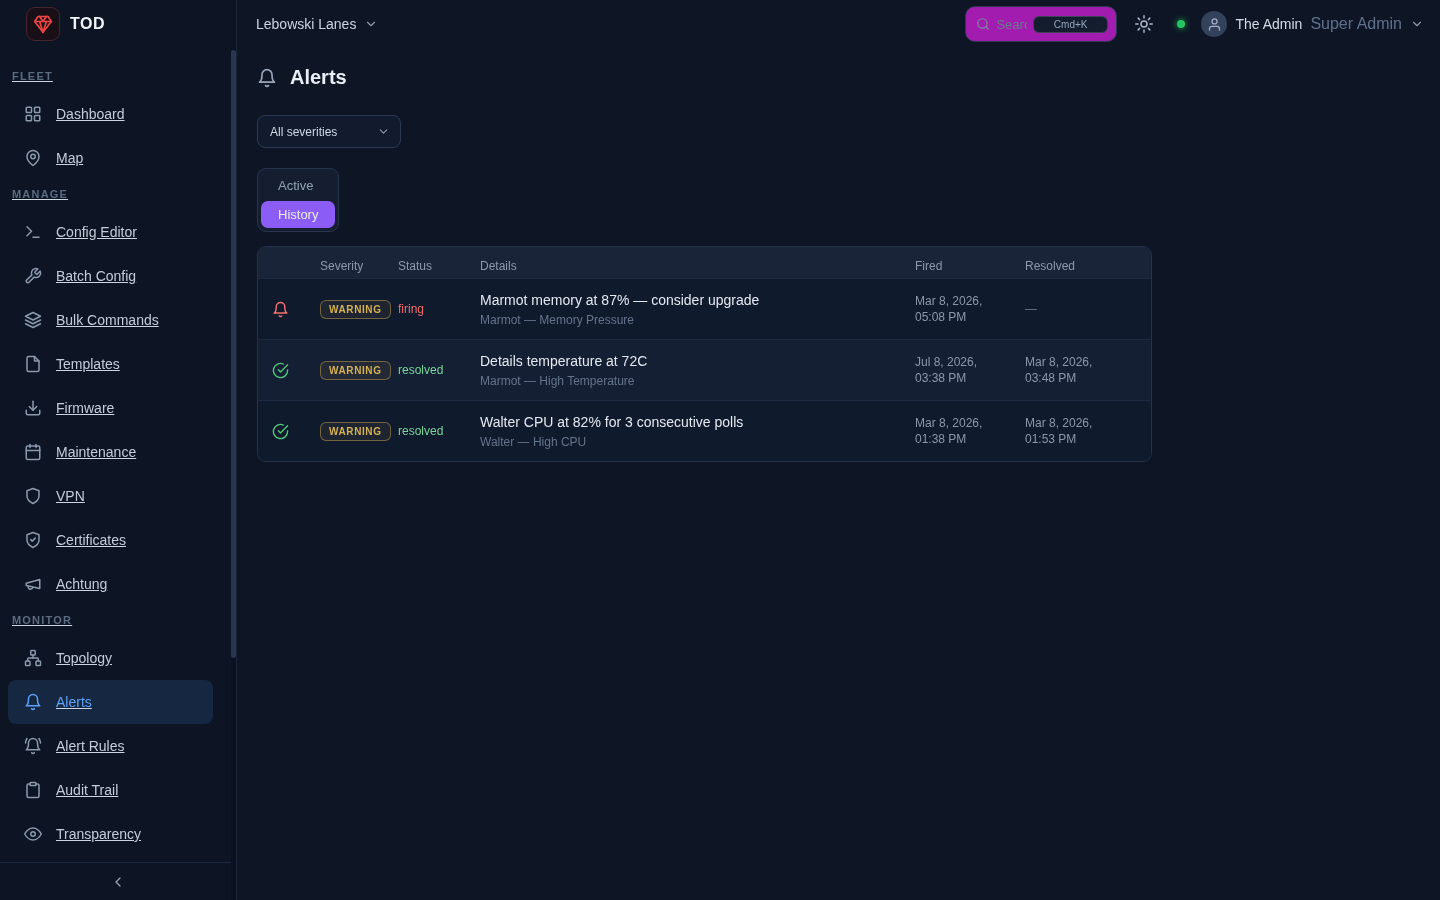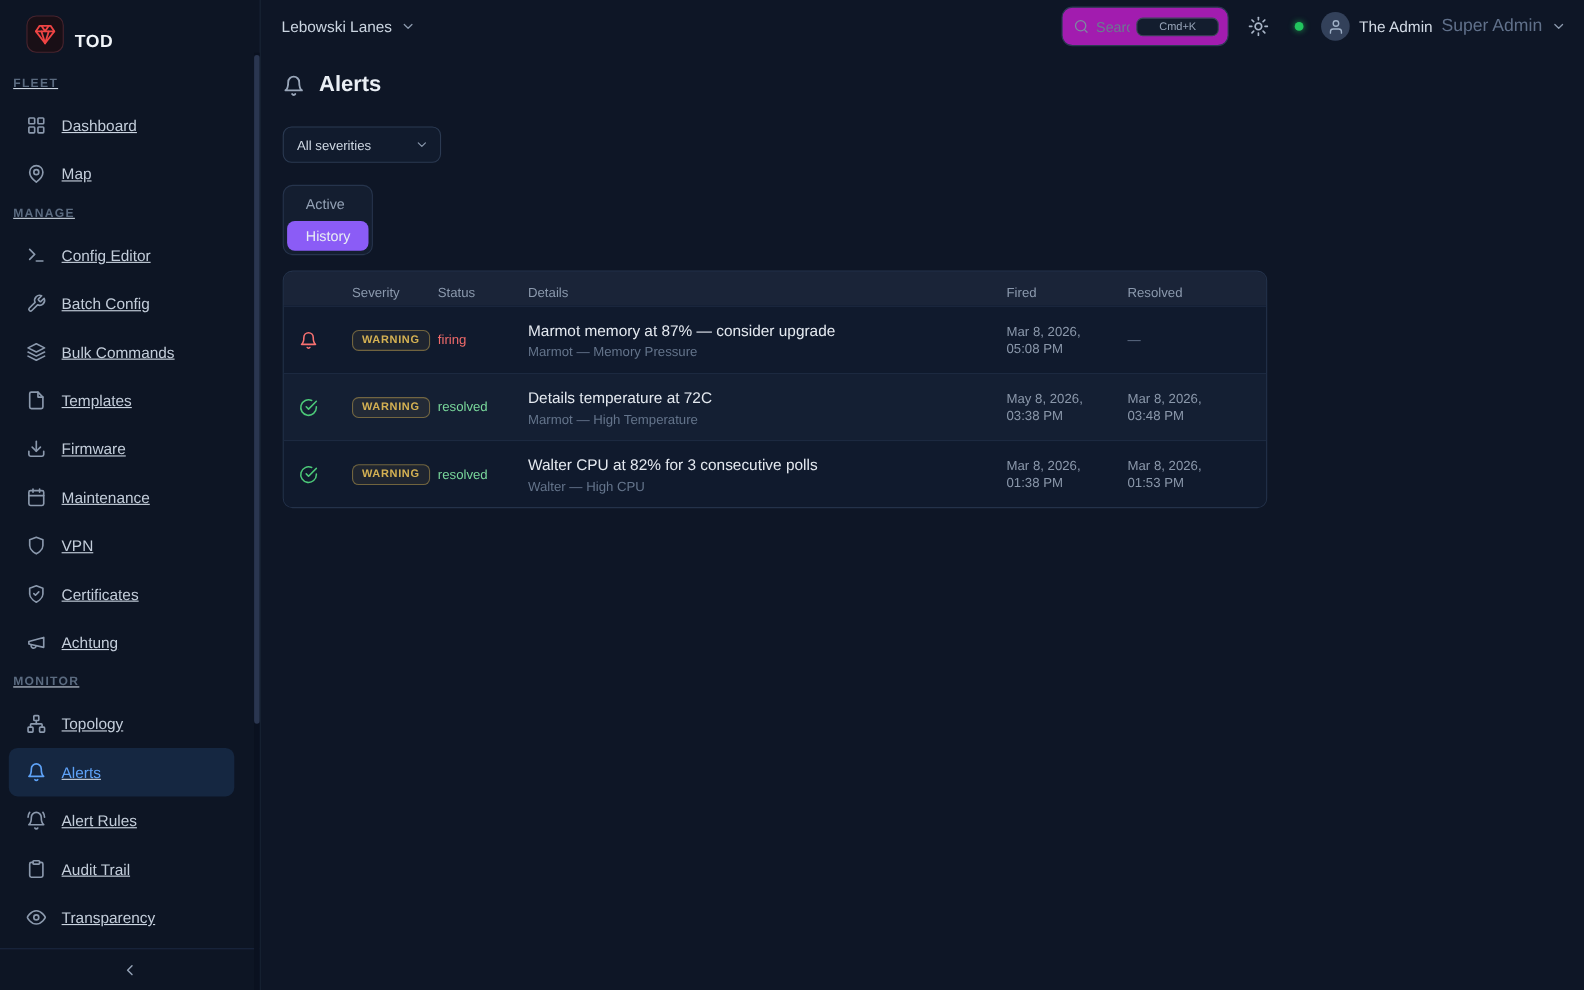--- a/index.html
+++ b/index.html
@@ -14,22 +14,23 @@
 
   
   .sidebar {
     width:237px; height:900px; flex:0 0 237px;
     background:#0d1524;
     border-right:1px solid #1b2537;
     display:flex; flex-direction:column;
     position:relative;
   }
   .sidebar-header {
-    height:48px; display:flex; align-items:flex-end; gap:10px; padding:0 24px;
+    height:48px; display:flex; align-items:center; gap:10px; padding:0 14px;
     flex:0 0 48px;
+    margin-left:12px;
   }
   .logo-box {
     width:34px; height:34px; border-radius:9px;
     background:#190f16; border:1px solid #48242e;
     display:flex; align-items:center; justify-content:center;
   }
   .logo-box svg { width:20px; height:20px; stroke:#ef4444; fill:none; stroke-width:2; stroke-linecap:round; stroke-linejoin:round; }
   .brand-name { font-size:16px; font-weight:700; color:#f1f5f9; letter-spacing:0.5px; }
 
   .nav { flex:1 1 auto; overflow:hidden; padding:14px 23px 0 8px;text-decoration:underline; }
@@ -475,21 +476,21 @@
               <path d="M22 11.08V12a10 10 0 1 1-5.93-9.14"></path>
               <polyline points="22 4 12 14.01 9 11.01"></polyline>
             </svg>
         </span>
         <span><span class="sev-badge">WARNING</span></span>
         <span class="status-text status-resolved">resolved</span>
         <span>
           <div class="detail-title">Details temperature at 72C</div>
           <div class="detail-sub">Marmot — High Temperature</div>
         </span>
-        <span class="time-cell">May 8, 2026, 03:38 PM</span>
+        <span class="time-cell">Jul 8, 2026, 03:38 PM</span>
         <span class="time-cell">Mar 8, 2026, 03:48 PM</span>
       </div>
 
       <div class="t-grid t-row odd">
         <span class="row-state-icon state-resolved">
           <svg viewBox="0 0 24 24">
               <path d="M22 11.08V12a10 10 0 1 1-5.93-9.14"></path>
               <polyline points="22 4 12 14.01 9 11.01"></polyline>
             </svg>
         </span>

